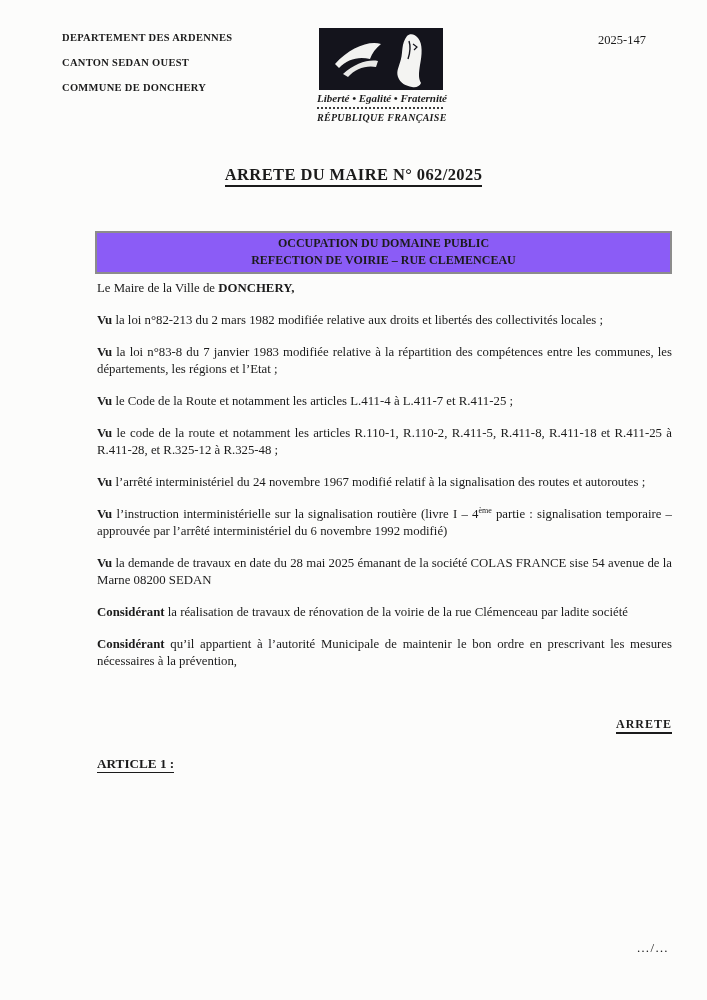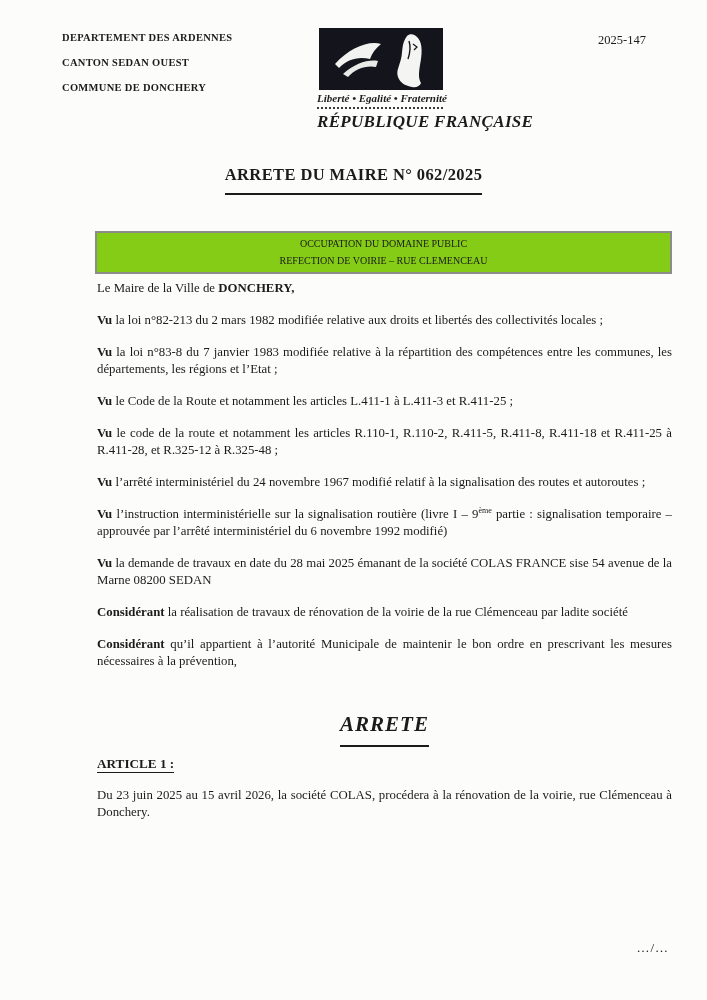--- a/index.html
+++ b/index.html
@@ -12,37 +12,37 @@
   .hdr-left { position:absolute; left:62px; top:31px; font-weight:700; font-size:10.5px; line-height:13px; letter-spacing:.3px; }
   .hdr-left .dept { margin:0 0 12px 0; }
   .hdr-left div { white-space:nowrap;margin-top:12px; }
   .ref { position:absolute; left:598px; top:33px; font-size:12.5px; }
   
   .logo { position:absolute; left:317px; top:28px; width:128px; text-align:center; }
   .logo svg { display:block; margin:0 auto; }
   .logo .motto { font-size:11px; font-weight:700; font-style:italic; margin-top:2px; white-space:nowrap; }
   .logo .dashes { height:2px; margin:3px 0 3px;
     background:repeating-linear-gradient(90deg,#3a3a3a 0 2px,transparent 2px 4px); }
-  .logo .republic { font-size:17px; font-weight:700; font-style:italic; letter-spacing:.3px; white-space:nowrap; }
+  .logo .republic { font-size:10px; font-weight:700; font-style:italic; letter-spacing:.3px; white-space:nowrap; }
   
   .title { position:absolute; left:0; top:165px; width:707px; text-align:center;
     font-size:16.5px; font-weight:700; letter-spacing:.4px; }
-  .u2 { border-bottom:2px solid #1b1b1b; padding-bottom:9px; }
+  .u2 { border-bottom:2px solid #1b1b1b; padding-bottom:1px; }
   .u1 { border-bottom:1.5px solid #1b1b1b; padding-bottom:0.5px; }
   
   .subject { position:absolute; left:95px; top:231px; width:577px; box-sizing:border-box;
-    background:#84cc16; border:2px solid #8c8c8c; text-align:center; font-weight:400;
-    font-size:10px; line-height:17px; padding:2px 4px 3px; }
+    background:#8b5cf6; border:2px solid #8c8c8c; text-align:center; font-weight:700;
+    font-size:12px; line-height:17px; padding:2px 4px 3px; }
   
   .bodytext { position:absolute; left:97px; top:280px; width:575px;
     font-size:12.8px; line-height:17px; text-align:justify; }
   .bodytext p { margin:0 0 15px 0; }
   .b { font-weight:700;margin-top:45px; }
   sup { font-size:8px; line-height:0; }
-  .arrete { margin:46px 0 22px 0; text-align:center; font-size:21px; font-weight:700; letter-spacing:1px;font-style:italic; }
+  .arrete { margin:46px 0 22px 0; text-align:right; font-size:12px; font-weight:700; letter-spacing:1px; }
   .article-head { margin:0 0 1px 0; font-weight:700; font-size:13.2px; }
   .article-body { margin:0; }
   .continuation { position:absolute; right:38px; top:940px; font-size:13px; letter-spacing:1px; }
 </style>
 </head>
 <body>
 
 <div class="page">
 
   <div class="hdr-left">
@@ -78,40 +78,39 @@
 
   <div class="bodytext">
 
     <p><span>Le Maire de la Ville de </span><span class="b">DONCHERY,</span></p>
 
     <p><span class="b">Vu</span><span> la loi n°82-213 du 2 mars 1982 modifiée relative aux droits et libertés des collectivités locales ;</span></p>
 
     <p><span class="b">Vu</span><span> la loi n°83-8 du 7 janvier 1983 modifiée relative à la répartition des compétences entre les communes, les départements, les régions et l’Etat ;</span></p>
 
 
-    <p><span class="b">Vu</span><span> le Code de la Route et notamment les articles L.411-1 à L.411-3 et R.411-25 ;</span></p>
+    <p><span class="b">Vu</span><span> le Code de la Route et notamment les articles L.411-4 à L.411-7 et R.411-25 ;</span></p>
 
     <p><span class="b">Vu</span><span> le code de la route et notamment les articles R.110-1, R.110-2, R.411-5, R.411-8, R.411-18 et R.411-25 à R.411-28, et R.325-12 à R.325-48 ;</span></p>
 
     <p><span class="b">Vu</span><span> l’arrêté interministériel du 24 novembre 1967 modifié relatif à la signalisation des routes et autoroutes ;</span></p>
 
-    <p><span class="b">Vu</span><span> l’instruction interministérielle sur la signalisation routière (livre I – 9</span><sup>ème</sup><span> partie : signalisation temporaire – approuvée par l’arrêté interministériel du 6 novembre 1992 modifié)</span></p>
+    <p><span class="b">Vu</span><span> l’instruction interministérielle sur la signalisation routière (livre I – 4</span><sup>ème</sup><span> partie : signalisation temporaire – approuvée par l’arrêté interministériel du 6 novembre 1992 modifié)</span></p>
 
     <p><span class="b">Vu</span><span> la demande de travaux en date du 28 mai 2025 émanant de la société COLAS FRANCE sise 54 avenue de la Marne 08200 SEDAN</span></p>
 
     <p><span class="b">Considérant</span><span> la réalisation de travaux de rénovation de la voirie de la rue Clémenceau par ladite société</span></p>
 
     <p><span class="b">Considérant</span><span> qu’il appartient à l’autorité Municipale de maintenir le bon ordre en prescrivant les mesures nécessaires à la prévention,</span></p>
 
     <div class="arrete">
       <span class="u2">ARRETE</span>
     </div>
 
     <p class="article-head">
       <span class="u1">ARTICLE 1 :</span>
     </p>
-    <p class="article-body">Du 23 juin 2025 au 15 avril 2026, la société COLAS, procédera à la rénovation de la voirie, rue Clémenceau à Donchery.</p>
 
   </div>
 
   <div class="continuation">…/…</div>
 
 </div>
 
 </body></html>

